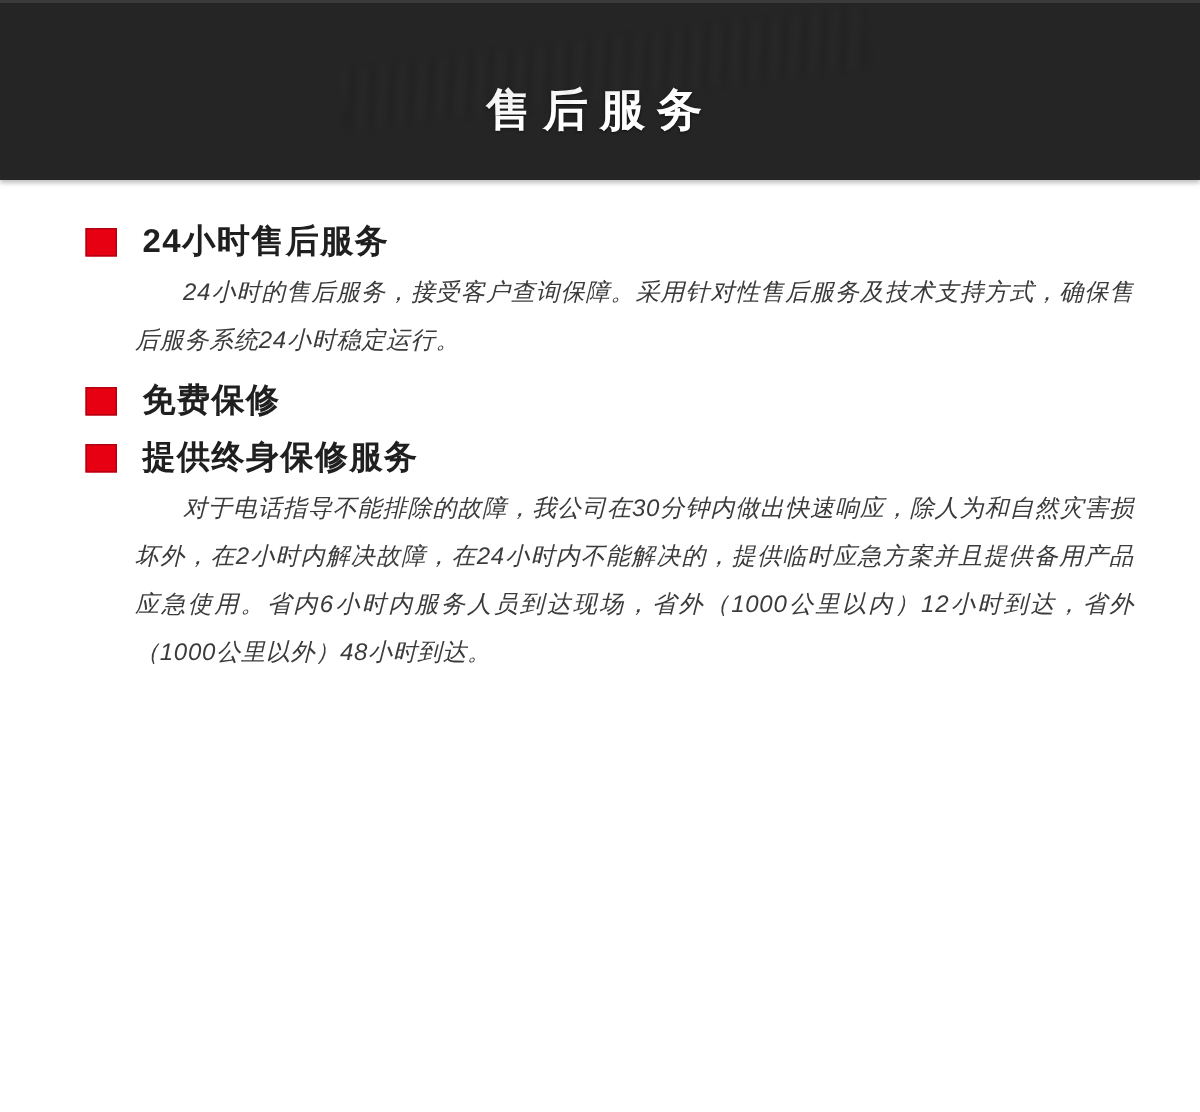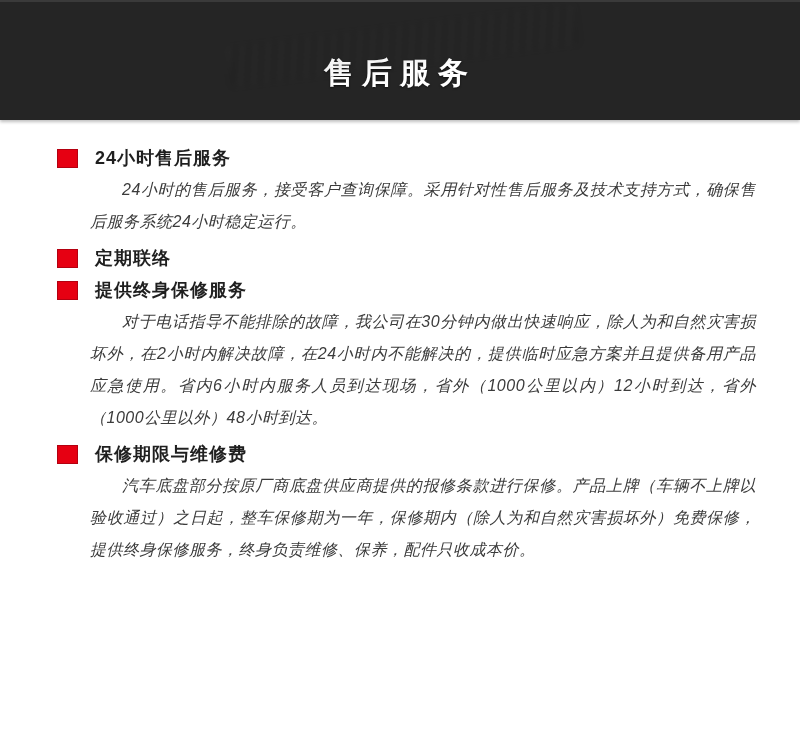--- a/index.html
+++ b/index.html
@@ -67,21 +67,21 @@
   .section:first-child .section-heading { margin-top: 0; }
   .bullet {
     width: 21px;
     height: 19px;
     background: var(--accent);
     border: 1px solid #b40010;
     margin-right: 17px;
     flex: 0 0 auto;
   }
   .heading-text {
-    font-size: 18px;
+    font-size: 22px;
     font-weight: bold;
     color: var(--heading-color);
     letter-spacing: 1px;
   }
   .para {
     margin: 0 0 4px 33px;
     font-size: 16px;
     line-height: 32px;
     color: var(--body-color);
     text-align: justify;
@@ -105,37 +105,28 @@
       <span class="heading-text">24小时售后服务</span>
     </div>
     <div>
           <p class="para">24小时的售后服务，接受客户查询保障。采用针对性售后服务及技术支持方式，确保售后服务系统24小时稳定运行。</p>
         </div>
   </div>
 
   <div class="section">
     <div class="section-heading">
       <span class="bullet"></span>
-      <span class="heading-text">定期联络</span>
+      <span class="heading-text">免费保修</span>
     </div>
   </div>
 
   <div class="section">
     <div class="section-heading">
       <span class="bullet"></span>
       <span class="heading-text">提供终身保修服务</span>
     </div>
     <div>
           <p class="para">对于电话指导不能排除的故障，我公司在30分钟内做出快速响应，除人为和自然灾害损坏外，在2小时内解决故障，在24小时内不能解决的，提供临时应急方案并且提供备用产品应急使用。省内6小时内服务人员到达现场，省外（1000公里以内）12小时到达，省外（1000公里以外）48小时到达。</p>
         </div>
   </div>
 
-  <div class="section">
-    <div class="section-heading">
-      <span class="bullet"></span>
-      <span class="heading-text">保修期限与维修费</span>
-    </div>
-    <div>
-          <p class="para">汽车底盘部分按原厂商底盘供应商提供的报修条款进行保修。产品上牌（车辆不上牌以验收通过）之日起，整车保修期为一年，保修期内（除人为和自然灾害损坏外）免费保修，提供终身保修服务，终身负责维修、保养，配件只收成本价。</p>
-        </div>
-  </div>
 </div>
 </div>
 
 </body></html>

